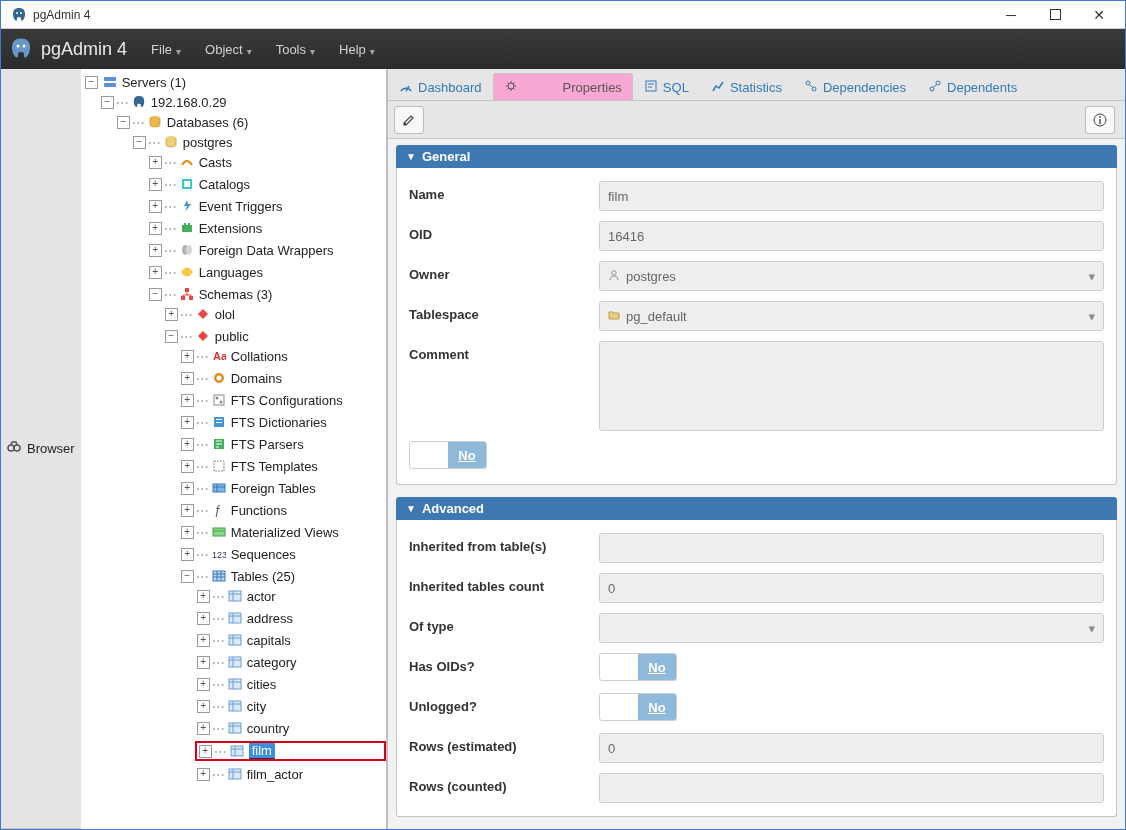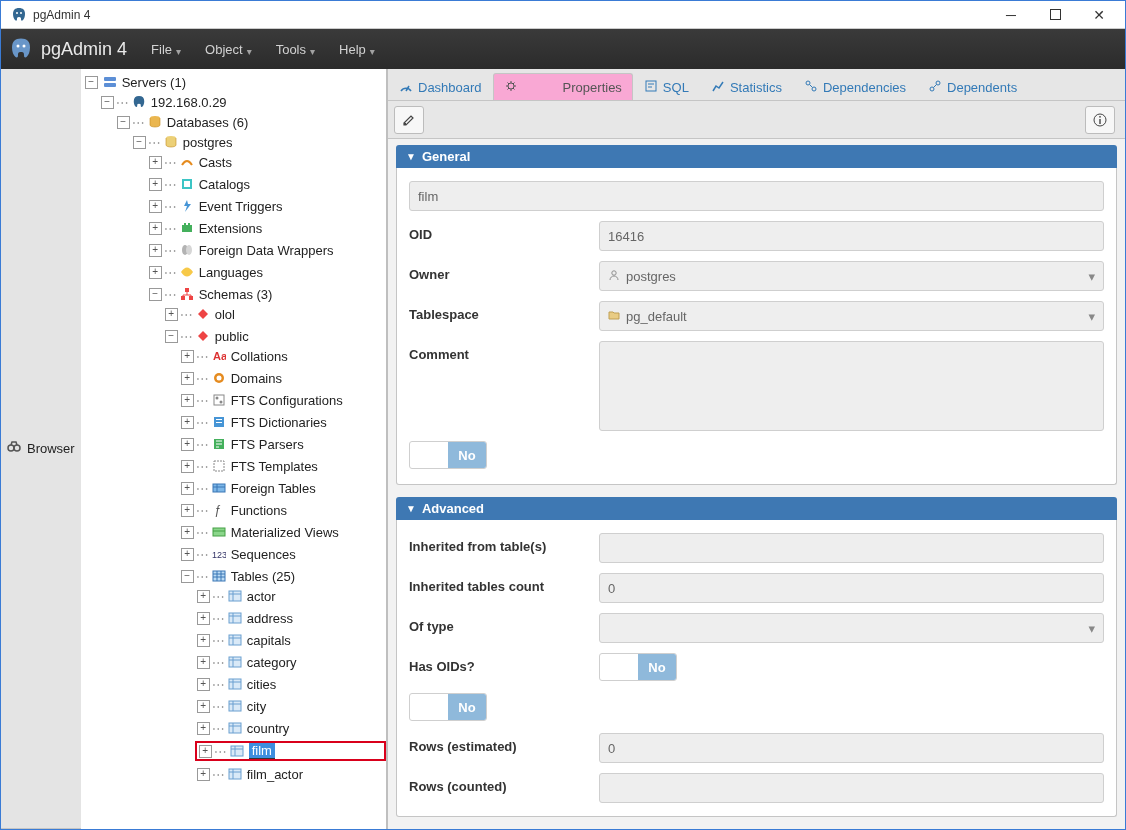--- a/index.html
+++ b/index.html
@@ -47,21 +47,21 @@
   .section-body { background:#fff; border:1px solid #c5c5c5; border-top:none; border-radius:0 0 3px 3px; padding:8px 12px; margin-bottom:12px;}
   .form-row { display:flex; align-items:flex-start; padding:5px 0;}
   .form-row .lbl { width:190px; font-weight:bold; color:#333; padding-top:6px;}
   .form-row .ctl { flex:1;}
   .ro-input { width:100%; height:30px; background:#eeeeee; border:1px solid #cfcfcf; border-radius:3px; padding:0 8px; color:#666; display:flex; align-items:center;}
   .ro-input.select { justify-content:space-between;}
   .ro-input.select .sel-icon{ margin-right:6px; opacity:.8;}
   .ro-input.select .caret{ color:#888;}
   .ro-textarea { width:100%; height:90px; background:#eeeeee; border:1px solid #cfcfcf; border-radius:3px; resize:both; }
   .switch { width:78px; height:28px; background:#fff; border:1px solid #cfcfcf; border-radius:3px; display:inline-flex; overflow:hidden;}
-  .switch div{ width:50%; display:flex; align-items:center; justify-content:center;}
+  .switch div{ width:50%; display:flex; align-items:center; justify-content:center;text-decoration:underline;}
   .switch .no{ background:#8fb9db; color:#fff; font-weight:bold;}
   html,body{height:830px; width:1126px; overflow:hidden;}
 </style>
 </head>
 <body>
 
 <div class="titlebar">
   <span class="app-icon">
     <svg width="16" height="16" viewBox="0 0 16 16">
         <path fill="#336791" d="M8 1c4 0 6 2 6 6 0 3-1 5-2 6-1 1-2 1-2-1 0-1 0-2-2-2s-2 1-2 2c0 2-1 2-2 1-1-1-2-3-2-6 0-4 2-6 6-6z"></path>
@@ -640,20 +640,21 @@
         </div>
     </div>
     <div class="content">
 
       <div class="section-head">
           <span class="tri">▼</span>
           <span>General</span>
         </div>
       <div class="section-body">
         <div class="form-row">
+            <div class="lbl">Name</div>
             <div class="ctl">
               <div class="ro-input">
                 <span>film</span>
               </div>
             </div>
           </div>
         <div class="form-row">
             <div class="lbl">OID</div>
             <div class="ctl">
               <div class="ro-input">
@@ -733,20 +734,21 @@
             </div>
           </div>
         <div class="form-row">
             <div class="lbl">Has OIDs?</div>
             <div class="ctl"><div class="switch">
                 <div></div>
                 <div class="no">No</div>
               </div></div>
           </div>
         <div class="form-row">
+            <div class="lbl">Unlogged?</div>
             <div class="ctl"><div class="switch">
                 <div></div>
                 <div class="no">No</div>
               </div></div>
           </div>
         <div class="form-row">
             <div class="lbl">Rows (estimated)</div>
             <div class="ctl">
               <div class="ro-input">
                 <span>0</span>

